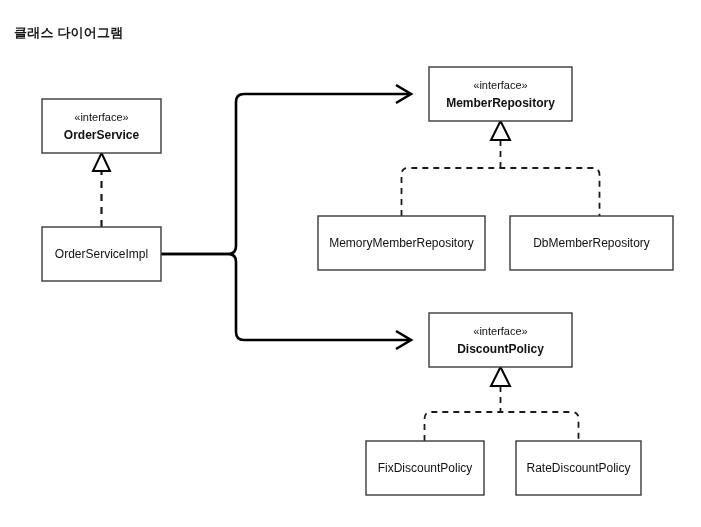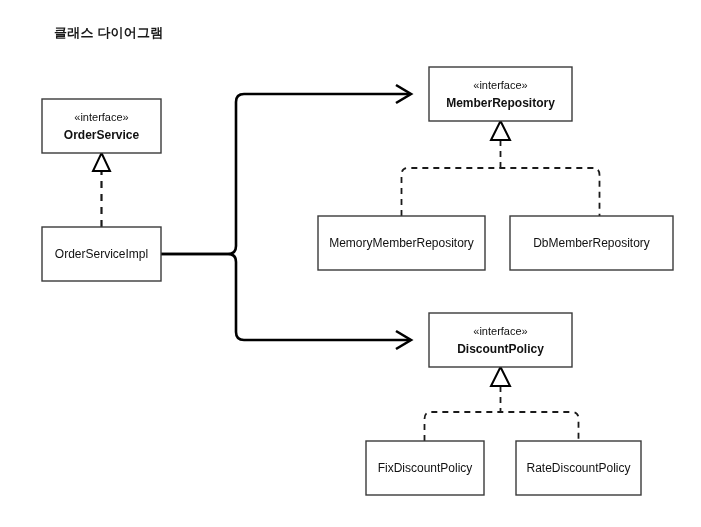--- a/index.html
+++ b/index.html
@@ -17,21 +17,20 @@
   }
   #page-title {
     position: absolute;
     left: 14px;
     top: 24px;
     font-size: 13px;
     font-weight: bold;
     color: #1a1a1a;
     letter-spacing: 0.2px;
     white-space: nowrap;
-    margin-left: 40px;
   }
   #diagram-canvas {
     position: absolute;
     left: 0;
     top: 0;
     width: 701px;
     height: 527px;
   }
   .cls-box-rect {
     fill: #ffffff;

